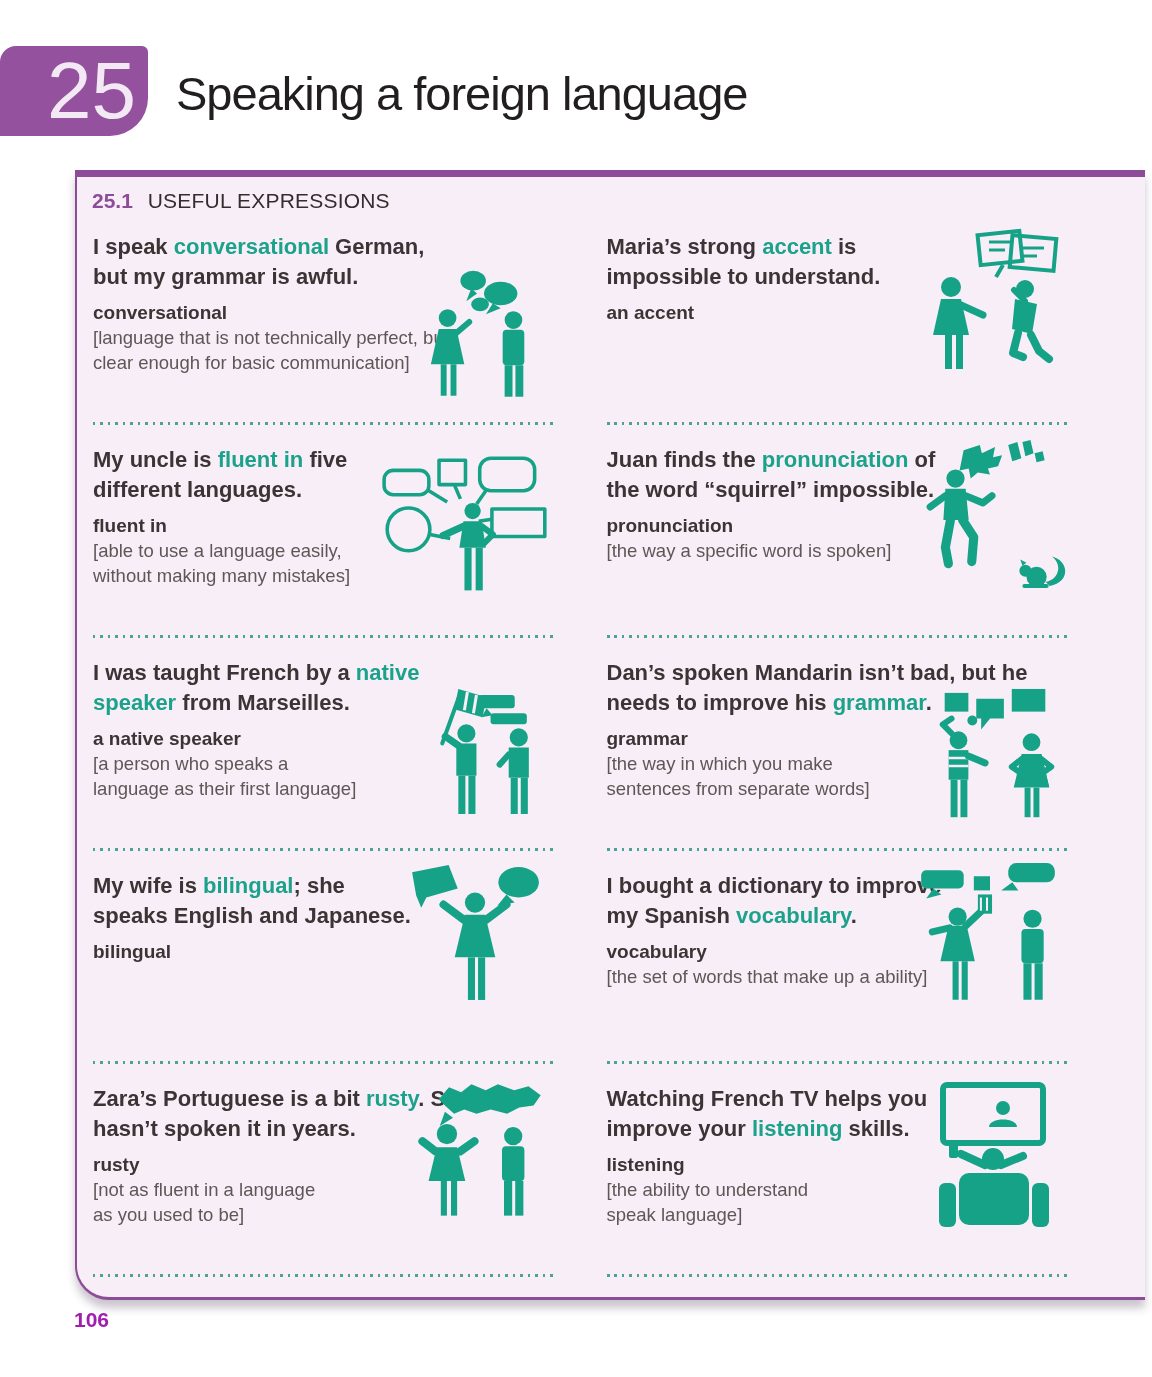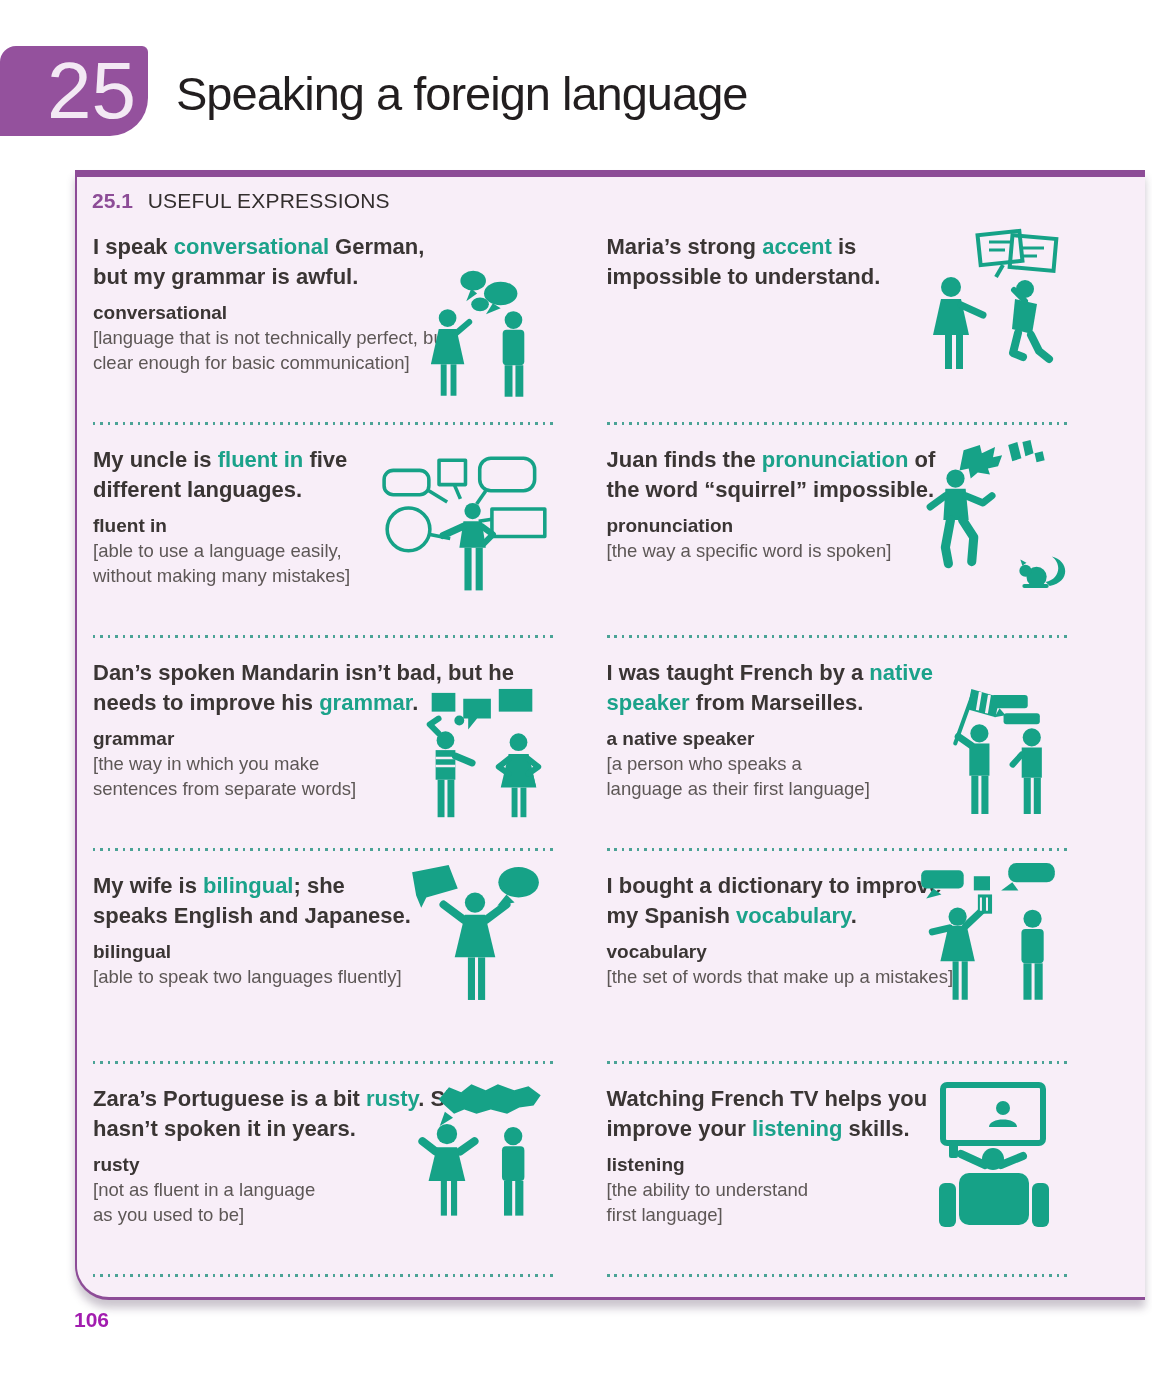--- a/index.html
+++ b/index.html
@@ -87,20 +87,21 @@
               <rect x="80" y="68" width="22" height="36" rx="4"></rect>
             <rect x="82" y="104" width="8" height="32"></rect>
               <rect x="93" y="104" width="8" height="32"></rect>
           </svg>
         </div>
         <div class="dots"></div>
       </div>
 
       <div class="cell c2">
         <p class="sentence"><span>Maria’s strong </span><span class="kw">accent</span><span> is impossible to understand.</span></p>
+        <div class="term">an accent</div>
         <div class="icon">
           <svg viewBox="0 0 150 150" fill="currentColor">
             <g fill="none" stroke="currentColor" stroke-width="4">
               <rect x="60" y="6" width="42" height="30" transform="rotate(-6 81 21)"></rect>
               <rect x="92" y="10" width="44" height="32" transform="rotate(5 114 26)"></rect>
               <path d="M70,15 h24 M70,23 h16 M103,21 h22 M103,29 h15" stroke-width="3"></path>
               <path d="M84,38 l-7,12"></path>
             </g>
             <circle cx="32" cy="60" r="10"></circle>
               <path d="M22,72 h20 l8,36 h-36 z"></path>
@@ -165,20 +166,47 @@
             <circle cx="118" cy="137" r="10"></circle>
               <circle cx="107" cy="131" r="6"></circle>
             <path d="M104,126 l-2,-6 l6,3 z"></path>
             <path d="M127,142 c13,-2 17,-17 6,-25 c17,4 19,25 -2,29 z"></path>
             <path d="M106,146 h22" stroke="currentColor" stroke-width="4" stroke-linecap="round"></path>
           </svg>
         </div>
         <div class="dots"></div>
       </div>
 
+      <div class="cell c5">
+        <p class="sentence"><span>I was taught French by a </span><span class="kw">native speaker</span><span> from Marseilles.</span></p>
+        <div class="term">a native speaker</div>
+        <div class="definition">[a person who speaks a language as their first language]</div>
+        <div class="icon">
+          <svg viewBox="0 0 135 145" fill="currentColor">
+            <path d="M28,64 L46,14" stroke="currentColor" stroke-width="4" stroke-linecap="round"></path>
+            <path d="M44,10 l28,8 l-4,20 l-28,-8 z"></path>
+            <path d="M53,13 l-3,18 M62,16 l-3,18" stroke="#f8eef8" stroke-width="3"></path>
+            <rect x="64" y="16" width="36" height="13" rx="3"></rect>
+            <rect x="76" y="34" width="36" height="11" rx="3"></rect>
+            <path d="M72,29 l-5,9 l11,-2 z"></path>
+            <circle cx="52" cy="54" r="9"></circle>
+              <path d="M42,64 h20 v32 h-20 z"></path>
+            <path d="M44,66 L31,57" stroke="currentColor" stroke-width="7" stroke-linecap="round"></path>
+            <rect x="44" y="96" width="7" height="38"></rect>
+              <rect x="54" y="96" width="7" height="38"></rect>
+            <circle cx="104" cy="58" r="9"></circle>
+              <path d="M94,68 h20 v30 h-20 z"></path>
+            <path d="M94,75 l-9,10" stroke="currentColor" stroke-width="6" stroke-linecap="round"></path>
+            <rect x="96" y="98" width="7" height="36"></rect>
+              <rect x="106" y="98" width="7" height="36"></rect>
+          </svg>
+        </div>
+        <div class="dots"></div>
+      </div>
+
       <div class="cell c6">
         <p class="sentence"><span>Dan’s spoken Mandarin isn’t bad, but he needs to improve his </span><span class="kw">grammar</span><span>.</span></p>
         <div class="term">grammar</div>
         <div class="definition">[the way in which you make sentences from separate words]</div>
         <div class="icon">
           <svg viewBox="0 0 150 140" fill="currentColor">
             <rect x="24" y="8" width="24" height="19"></rect>
             <path d="M56,14 h28 v20 h-14 l-9,11 v-11 h-5 z"></path>
             <rect x="92" y="4" width="34" height="23"></rect>
             <circle cx="52" cy="36" r="5"></circle>
@@ -193,70 +221,42 @@
             <path d="M102,70 h20 l8,34 h="></path>
               <path d="M102,70 h20 l8,34 h-36 z"></path>
             <path d="M102,75 l-10,8 l10,7 M122,75 l10,8 l-10,7" fill="none" stroke="currentColor" stroke-width="6" stroke-linecap="round" stroke-linejoin="round"></path>
             <rect x="105" y="104" width="6" height="30"></rect>
               <rect x="114" y="104" width="6" height="30"></rect>
           </svg>
         </div>
         <div class="dots"></div>
       </div>
 
-      <div class="cell c5">
-        <p class="sentence"><span>I was taught French by a </span><span class="kw">native speaker</span><span> from Marseilles.</span></p>
-        <div class="term">a native speaker</div>
-        <div class="definition">[a person who speaks a language as their first language]</div>
-        <div class="icon">
-          <svg viewBox="0 0 135 145" fill="currentColor">
-            <path d="M28,64 L46,14" stroke="currentColor" stroke-width="4" stroke-linecap="round"></path>
-            <path d="M44,10 l28,8 l-4,20 l-28,-8 z"></path>
-            <path d="M53,13 l-3,18 M62,16 l-3,18" stroke="#f8eef8" stroke-width="3"></path>
-            <rect x="64" y="16" width="36" height="13" rx="3"></rect>
-            <rect x="76" y="34" width="36" height="11" rx="3"></rect>
-            <path d="M72,29 l-5,9 l11,-2 z"></path>
-            <circle cx="52" cy="54" r="9"></circle>
-              <path d="M42,64 h20 v32 h-20 z"></path>
-            <path d="M44,66 L31,57" stroke="currentColor" stroke-width="7" stroke-linecap="round"></path>
-            <rect x="44" y="96" width="7" height="38"></rect>
-              <rect x="54" y="96" width="7" height="38"></rect>
-            <circle cx="104" cy="58" r="9"></circle>
-              <path d="M94,68 h20 v30 h-20 z"></path>
-            <path d="M94,75 l-9,10" stroke="currentColor" stroke-width="6" stroke-linecap="round"></path>
-            <rect x="96" y="98" width="7" height="36"></rect>
-              <rect x="106" y="98" width="7" height="36"></rect>
-          </svg>
-        </div>
-        <div class="dots"></div>
-      </div>
-
       <div class="cell c7">
         <p class="sentence"><span>My wife is </span><span class="kw">bilingual</span><span>; she speaks English and Japanese.</span></p>
         <div class="term">bilingual</div>
-        <div class="definition">[able to speak two languages fluently]</div>
         <div class="icon">
           <svg viewBox="0 0 140 145" fill="currentColor">
             <path d="M8,12 l36,-7 l9,23 l-31,9 l-5,10 l-5,-12 z"></path>
             <ellipse cx="113" cy="22" rx="20" ry="15"></ellipse>
             <path d="M101,34 l-9,11 l17,-3 z"></path>
             <circle cx="70" cy="42" r="10"></circle>
             <path d="M59,59 L39,44 M81,59 L101,44" stroke="currentColor" stroke-width="8" stroke-linecap="round"></path>
             <path d="M60,54 h20 l10,42 h-40 z"></path>
             <rect x="63" y="96" width="7" height="42"></rect>
               <rect x="73" y="96" width="7" height="42"></rect>
           </svg>
         </div>
         <div class="dots"></div>
       </div>
 
       <div class="cell c8">
         <p class="sentence"><span>I bought a dictionary to improve my Spanish </span><span class="kw">vocabulary</span><span>.</span></p>
         <div class="term">vocabulary</div>
-        <div class="definition">[the set of words that make up a mistakes]</div>
+        <div class="definition">[the set of words that make up a ability]</div>
         <div class="icon">
           <svg viewBox="0 0 160 145" fill="currentColor">
             <rect x="14" y="12" width="42" height="18" rx="5"></rect>
             <path d="M26,30 l-7,10 l15,-4 z"></path>
             <path d="M66,18 h16 v14 h-16 z"></path>
             <rect x="100" y="5" width="46" height="19" rx="8"></rect>
             <path d="M104,24 l-11,8 l17,0 z"></path>
             <circle cx="50" cy="58" r="9"></circle>
             <path d="M58,67 L74,52" stroke="currentColor" stroke-width="7" stroke-linecap="round"></path>
             <rect x="70" y="36" width="14" height="19"></rect>
@@ -292,21 +292,21 @@
             <rect x="104" y="102" width="8" height="34"></rect>
               <rect x="115" y="102" width="8" height="34"></rect>
           </svg>
         </div>
         <div class="dots"></div>
       </div>
 
       <div class="cell c10">
         <p class="sentence"><span>Watching French TV helps you improve your </span><span class="kw">listening</span><span> skills.</span></p>
         <div class="term">listening</div>
-        <div class="definition">[the ability to understand first language]</div>
+        <div class="definition">[the ability to understand speak language]</div>
         <div class="icon">
           <svg viewBox="0 0 118 148" fill="currentColor">
             <rect x="8" y="4" width="100" height="58" rx="4" fill="none" stroke="currentColor" stroke-width="6"></rect>
             <circle cx="68" cy="27" r="7"></circle>
             <path d="M54,46 c0,-10 28,-10 28,0 z"></path>
             <circle cx="58" cy="78" r="11"></circle>
             <path d="M50,84 L26,73" stroke="currentColor" stroke-width="8" stroke-linecap="round"></path>
             <rect x="14" y="60" width="9" height="17" rx="2"></rect>
             <path d="M66,84 l22,-9" stroke="currentColor" stroke-width="8" stroke-linecap="round"></path>
             <rect x="24" y="92" width="70" height="52" rx="10"></rect>

